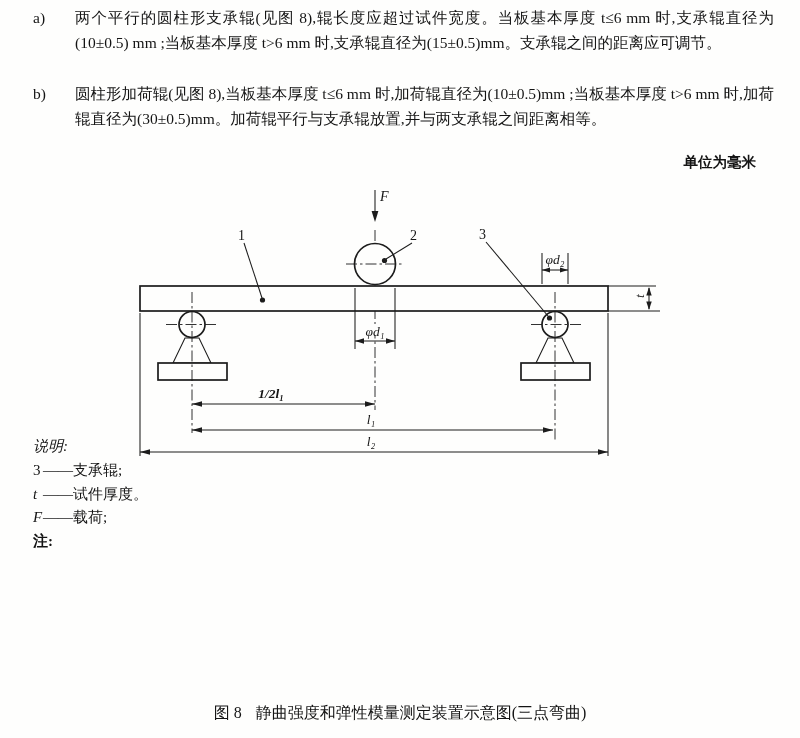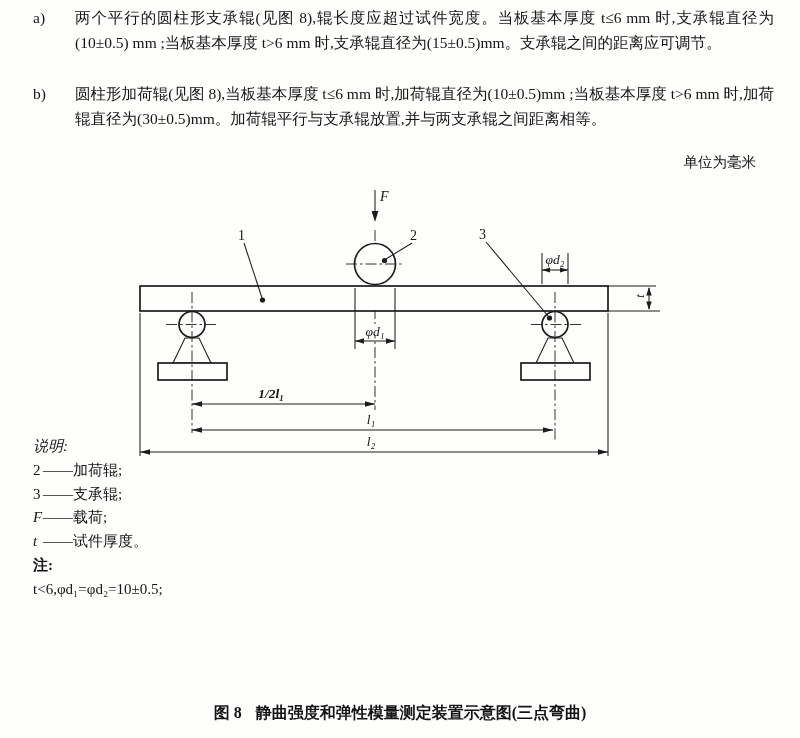--- a/index.html
+++ b/index.html
@@ -4,28 +4,28 @@
 <style>
   html,body{margin:0;padding:0;background:#ffffff;}
   .page{
     position:relative;width:800px;height:738px;background:#fefefd;
     font-family:"Liberation Serif","DejaVu Serif",serif;color:#141414;
     overflow:hidden;
   }
   .list-item{position:absolute;left:33px;width:741px;font-size:15.5px;line-height:25px;text-align:justify;}
   .list-item .marker{position:absolute;left:0;top:0;font-family:"Liberation Serif",serif;}
   .list-item .body{margin-left:42px;}
-  .units-note{position:absolute;top:153px;right:44px;font-size:14.5px;}
+  .units-note{position:absolute;top:153px;right:44px;font-size:14.5px;font-weight:bold;}
   .legend{position:absolute;left:33px;top:435px;font-size:15px;}
   .legend .row{height:23.8px;line-height:23.8px;white-space:nowrap;}
   .legend .sym{display:inline-block;min-width:10px;}
   .legend .sym.it{font-style:italic;}
   .legend .title{font-weight:normal;font-style:italic;}
   .legend .note-title{font-weight:bold;}
-  .caption{position:absolute;left:0;top:703px;width:800px;text-align:center;font-size:16px;font-weight:bold;}
+  .caption{position:absolute;left:0;top:703px;width:800px;text-align:center;font-size:16px;font-weight:normal;}
   .caption .num{margin-right:14px;}
   svg.figure{position:absolute;left:0;top:178px;}
   svg .ln{stroke:#1c1c1c;stroke-width:1.7;fill:none;}
   svg .thin{stroke:#1c1c1c;stroke-width:1.05;fill:none;}
   svg .cl{stroke:#1c1c1c;stroke-width:0.9;fill:none;stroke-dasharray:11 3 2.5 3;}
   svg .fillb{fill:#1c1c1c;stroke:none;}
   svg .wfill{fill:#fefefd;}
   svg text{font-family:"Liberation Serif","DejaVu Serif",serif;font-size:14px;fill:#141414;}
   svg text.it{font-style:italic;}
   svg text.dim{font-size:13.5px;}
@@ -144,25 +144,23 @@
     <g>
       <line x1="140" y1="452" x2="608" y2="452" class="thin"></line>
       <polygon points="140,452 150,449.2 150,454.8" class="fillb"></polygon>
       <polygon points="608,452 598,449.2 598,454.8" class="fillb"></polygon>
       <text x="371" y="446" text-anchor="middle" class="it dim">l₂</text>
     </g>
   </svg>
 
   <div class="legend">
     <div class="row title">说明:</div>
-    <div class="row"><span class="sym">2</span><span>——加荷辊;</span></div>
     <div class="row"><span class="sym">3</span><span>——支承辊;</span></div>
+    <div class="row"><span class="sym it">t</span><span>——试件厚度。</span></div>
     <div class="row"><span class="sym it">F</span><span>——载荷;</span></div>
-    <div class="row"><span class="sym it">t</span><span>——试件厚度。</span></div>
     <div class="row note-title">注:</div>
-    <div class="row">t&lt;6,φd₁=φd₂=10±0.5;</div>
   </div>
 
   <div class="caption">
     <span class="num">图 8</span><span>静曲强度和弹性模量测定装置示意图(三点弯曲)</span>
   </div>
 
 </div>
 
 </body></html>

